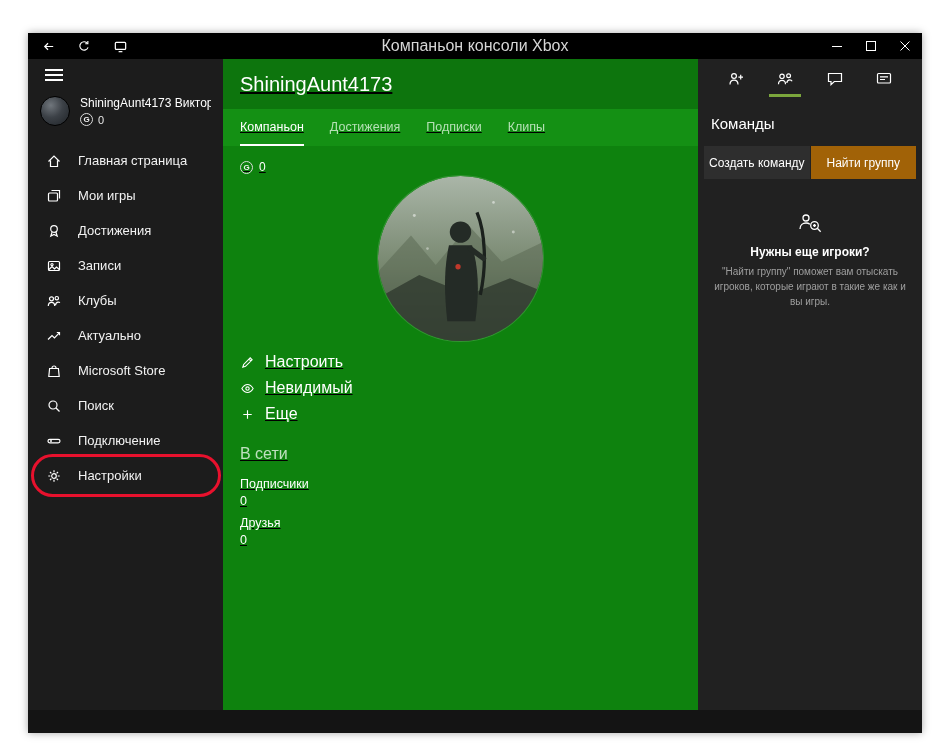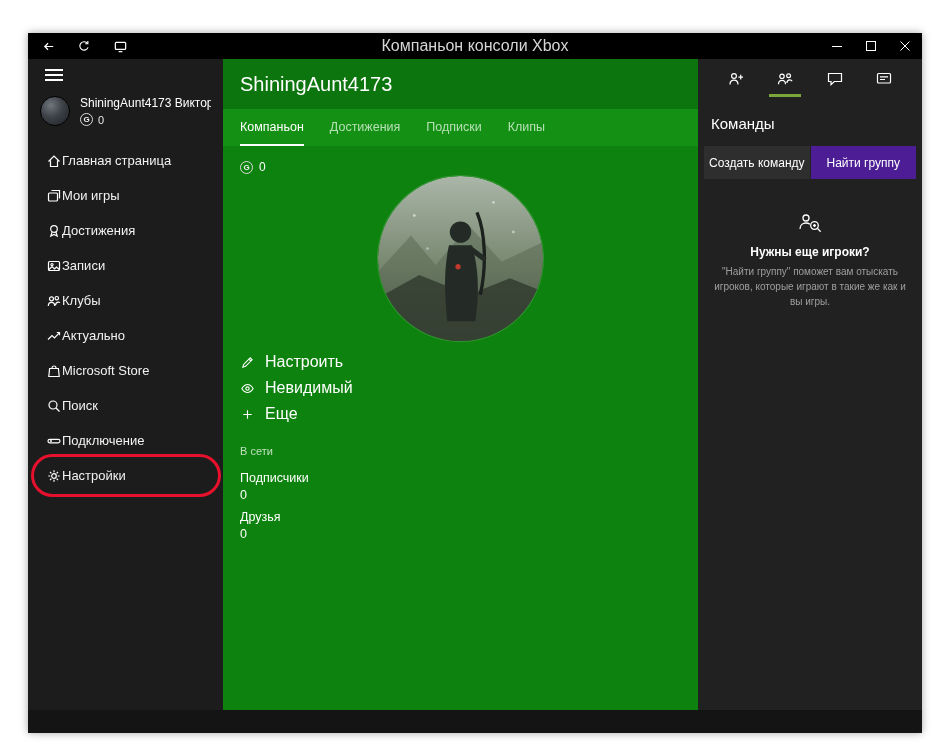--- a/index.html
+++ b/index.html
@@ -13,65 +13,65 @@
   .tb-left { padding-left:12px; gap:20px; }
   .tb-right { justify-content:flex-end; }
   .tb-icon { width:16px; height:16px; display:flex; align-items:center; justify-content:center; cursor:pointer; }
   .tb-title { flex:1; text-align:center; font-size:16px; color:#d6d6d6; white-space:nowrap; }
   .tb-ctrl { width:34px; height:26px; display:flex; align-items:center; justify-content:center; cursor:pointer; }
   svg { display:block; }
 
   
   .content { flex:1; display:flex; min-height:0; }
   .sidebar { width:195px; background:#1c1c1c; flex-shrink:0; position:relative; }
-  .main { flex:1; background:#0e820e; display:flex; flex-direction:column; min-width:0; }
+  .main { flex:1; background:#0e820e; display:flex; flex-direction:column; min-width:0;text-decoration:underline; }
   .social { width:224px; background:#212121; flex-shrink:0; display:flex; flex-direction:column; }
   .bottombar { height:23px; background:#141414; flex-shrink:0; }
 
   
   .hamburger { margin:10px 0 0 17px; width:18px; cursor:pointer; }
   .hamburger span { display:block; width:18px; height:2px; background:#fff; margin:3px 0; }
   .profile-row { display:flex; align-items:center; gap:10px; margin-top:10px; padding:5px 12px; height:40px; cursor:pointer; }
   .avatar-sm { width:30px; height:30px; border-radius:50%; flex-shrink:0;
     background:radial-gradient(circle at 35% 30%, #70767c 0%, #3c4147 45%, #1e2226 100%); border:1px solid #000; }
   .pr-text { min-width:0; }
   .pr-name { font-size:12px; color:#fff; white-space:nowrap; overflow:hidden; max-width:138px; }
   .pr-gs { display:flex; align-items:center; gap:5px; margin-top:3px; font-size:11px; color:#e6e6e6; }
   .gs-circle { width:13px; height:13px; border:1px solid #dcdcdc; border-radius:50%; font-size:8px; font-weight:bold;
     display:inline-flex; align-items:center; justify-content:center; color:#f0f0f0; flex-shrink:0; }
   .menu { margin-top:12px; position:relative; }
-  .menu-item { height:35px; display:flex; align-items:center; gap:0; padding-left:18px; color:#f2f2f2; font-size:13px; cursor:pointer; }
+  .menu-item { height:35px; display:flex; align-items:center; gap:16px; padding-left:18px; color:#f2f2f2; font-size:13px; cursor:pointer; }
   .mi-icon { width:16px; height:16px; flex-shrink:0; }
   .annotation { position:absolute; left:3px; top:311px; width:190px; height:43px; border:3px solid #e8112d; border-radius:22px; pointer-events:none; }
 
   
   .p-header { height:50px; background:#0d750d; display:flex; align-items:center; padding-left:17px; flex-shrink:0; }
   .p-header h1 { font-size:20px; font-weight:400; color:#fff; }
   .p-tabs { height:37px; background:#149014; display:flex; align-items:stretch; padding-left:17px; gap:26px; flex-shrink:0; }
   .p-tab { display:flex; align-items:center; font-size:12.5px; color:#b5e0b5; cursor:pointer; border-bottom:2px solid transparent; }
   .p-tab.active { color:#fff; border-bottom-color:#fff; }
   .p-body { flex:1; padding:14px 17px 0; }
   .gs-row { display:flex; align-items:center; gap:6px; color:#fff; font-size:12px; }
   .big-avatar { width:165px; height:165px; border-radius:50%; overflow:hidden; margin:2px auto 0; cursor:pointer; box-shadow:0 0 0 1px rgba(255,255,255,.15); }
   .actions { margin-top:8px; }
   .action { display:flex; align-items:center; gap:10px; height:26px; color:#fff; font-size:16px; cursor:pointer; width:fit-content; }
-  .presence { margin-top:18px; font-size:11px; color:#bfe0bf; }
+  .presence { margin-top:18px; font-size:16px; color:#bfe0bf; }
   .stat { margin-top:14px; }
   .stat + .stat { margin-top:8px; }
   .stat-label { font-size:12.5px; color:#fff; }
   .stat-value { font-size:12.5px; color:#fff; margin-top:3px; }
 
   
   .s-icons { height:40px; display:flex; align-items:stretch; justify-content:space-between; padding:0 20px; flex-shrink:0; }
   .s-icon { width:36px; display:flex; align-items:center; justify-content:center; position:relative; cursor:pointer; }
   .s-icon.active::after { content:""; position:absolute; left:2px; right:2px; bottom:2px; height:3px; background:#7ba63c; }
   .s-title { margin:16px 0 0 13px; font-size:15px; font-weight:400; color:#fff; }
   .s-tabs { display:flex; gap:1px; margin:14px 6px 0; }
   .s-tab { flex:1; height:33px; border:none; color:#fff; font-size:12px; font-family:inherit; cursor:pointer; background:#2e2e2e; }
-  .s-tab.alt { background:#4c1d95; }
+  .s-tab.alt { background:#a16207; }
   .s-empty { margin-top:30px; padding:0 16px; text-align:center; color:#fff; }
   .s-empty-icon { display:flex; justify-content:center; }
   .s-empty-title { margin-top:8px; font-size:12px; font-weight:bold; }
   .s-empty-desc { margin-top:5px; font-size:10px; line-height:1.5; color:#9f9f9f; }
 </style>
 </head>
 <body>
 
 <div class="stage">
   <div class="window">

